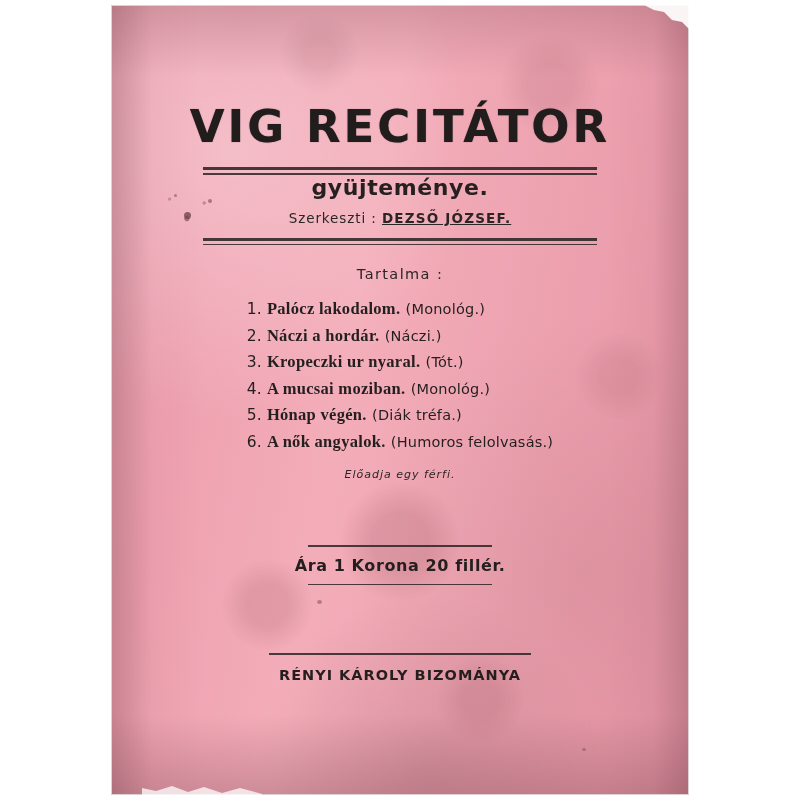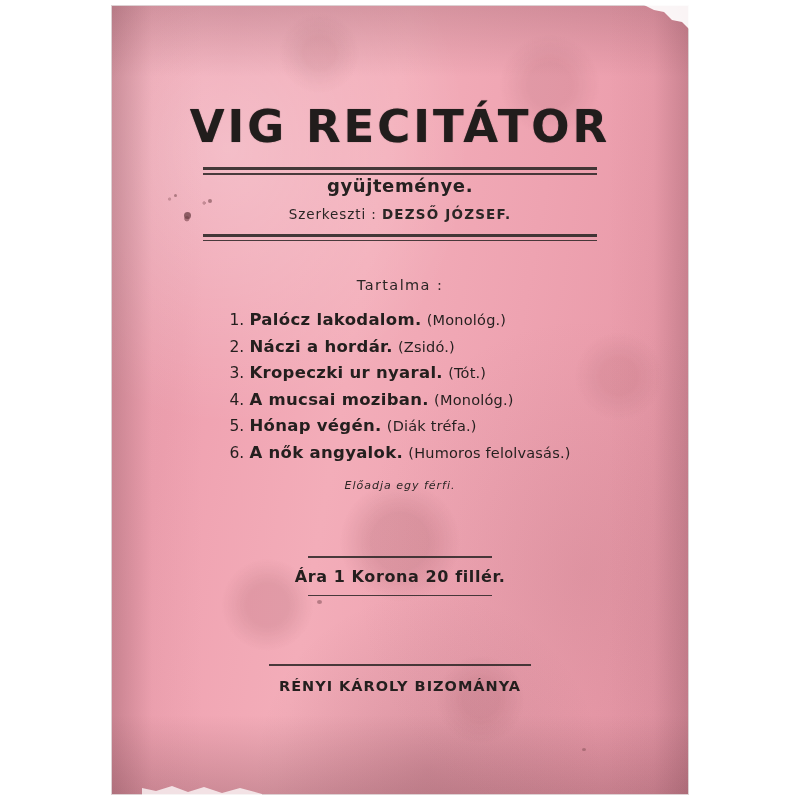--- a/index.html
+++ b/index.html
@@ -101,48 +101,49 @@
     font-family: "DejaVu Sans", sans-serif;
     font-weight: bold;
     font-size: 17.5px;
     letter-spacing: 0.6px;
     line-height: 26px;
     color: #262120;
   }
   .subtitle2 {
     font-family: "DejaVu Sans", sans-serif;
     font-weight: bold;
-    font-size: 18px;
+    font-size: 22px;
     letter-spacing: 0.6px;
     color: #262120;
   }
   .editor {
     margin-top: 10px;
     font-family: "DejaVu Sans", sans-serif;
     font-size: 13.5px;
     letter-spacing: 0.9px;
     color: #2b2625;
   }
   .editor b {
     font-weight: bold;
     letter-spacing: 1.2px;
+    text-decoration: underline;
   }
   .rule-double.second {
     margin-top: 12px;
     width: 394px;
   }
   .booklet {
     margin-top: 42px;
     font-family: "DejaVu Sans", sans-serif;
     font-size: 19px;
     letter-spacing: 1.6px;
     color: #241f1e;
   }
   .contents-label {
-    margin-top: 36px;
+    margin-top: 21px;
     font-family: "DejaVu Sans", sans-serif;
     font-size: 14.5px;
     letter-spacing: 1.4px;
     color: #2b2625;
   }
   .toc {
     margin: 14px 0 0 0;
     padding: 0;
     list-style: none;
     display: inline-block;
@@ -155,20 +156,21 @@
     color: #241f1e;
     white-space: nowrap;
   }
   .toc .num {
     font-weight: normal;
     font-size: 15.5px;
   }
   .toc .ttl {
     font-weight: bold;
     letter-spacing: 0.3px;
+    font-family: Liberation Serif, serif;
   }
   .toc .note {
     font-weight: normal;
     font-size: 14.5px;
     letter-spacing: 0.2px;
     text-align: center;
   }
   .performer {
     margin-top: 13px;
     font-family: "DejaVu Sans", sans-serif;
@@ -262,21 +264,21 @@
 
       <ul class="toc">
         <li>
           <span class="num">1.</span>
           <span class="ttl">Palócz lakodalom.</span>
           <span class="note">(Monológ.)</span>
         </li>
         <li>
           <span class="num">2.</span>
           <span class="ttl">Náczi a hordár.</span>
-          <span class="note">(Zsidó.)</span>
+          <span class="note">(Náczi.)</span>
         </li>
         <li>
           <span class="num">3.</span>
           <span class="ttl">Kropeczki ur nyaral.</span>
           <span class="note">(Tót.)</span>
         </li>
         <li>
           <span class="num">4.</span>
           <span class="ttl">A mucsai moziban.</span>
           <span class="note">(Monológ.)</span>

